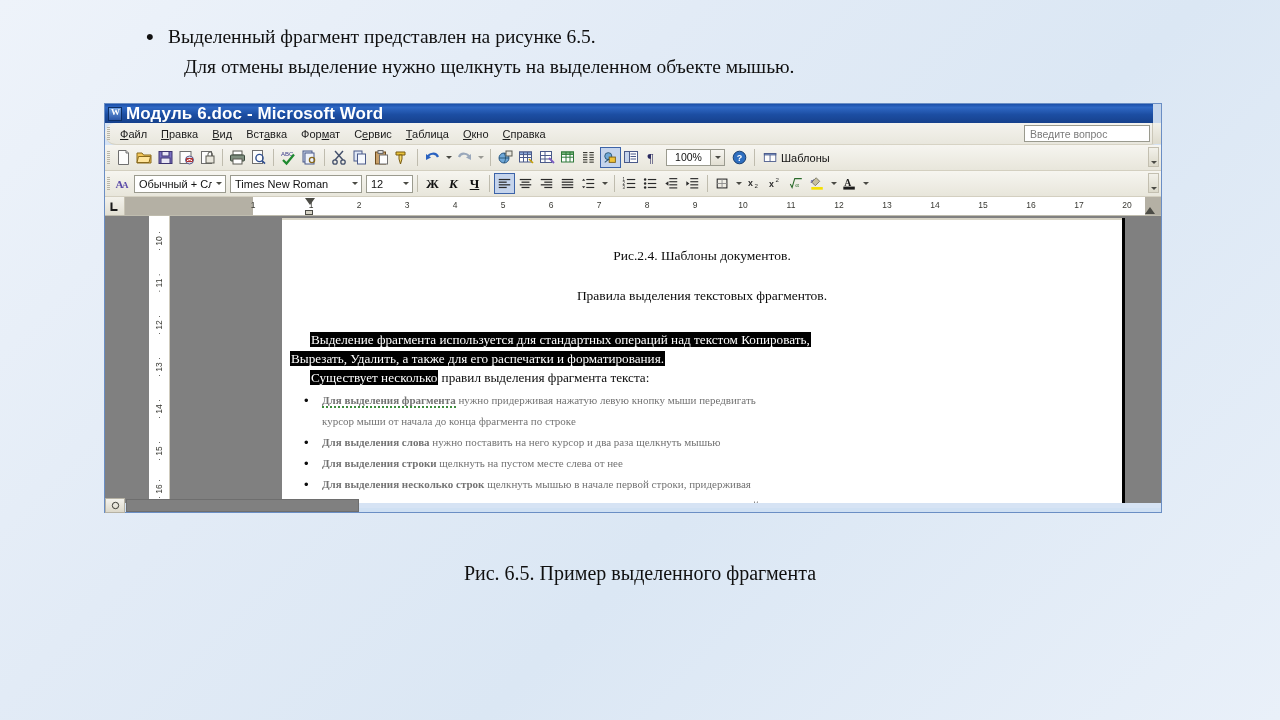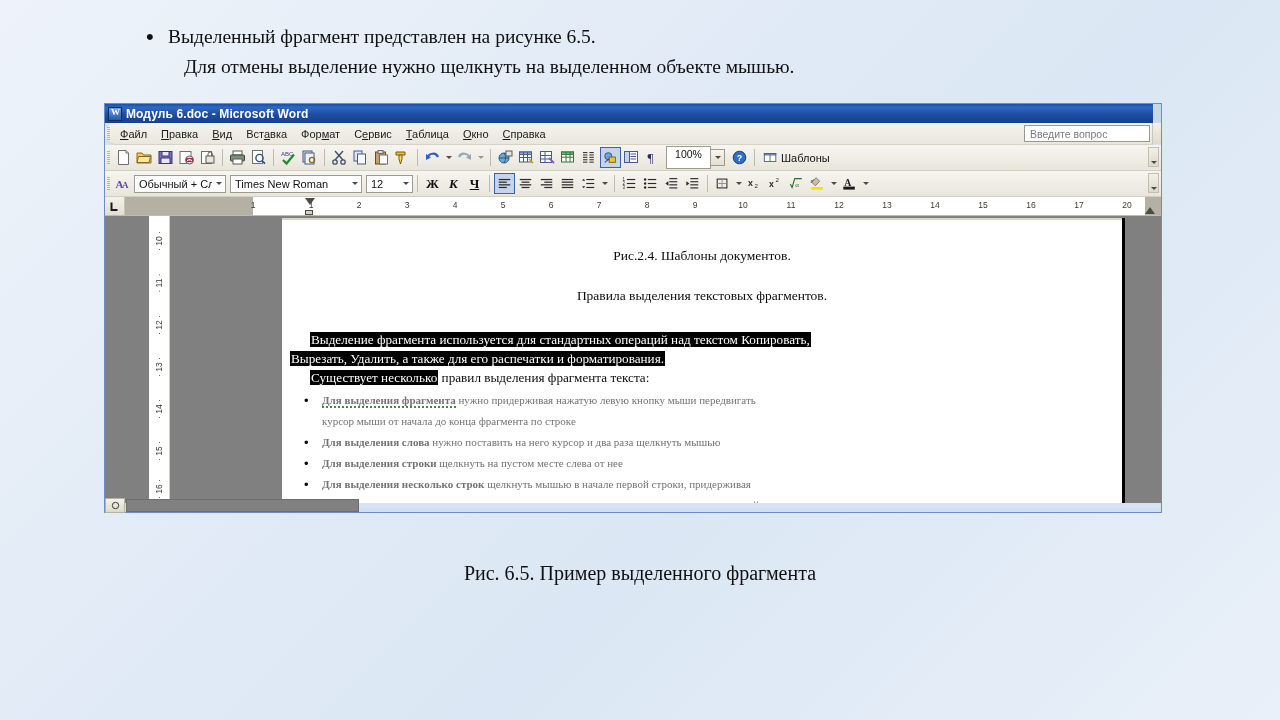--- a/index.html
+++ b/index.html
@@ -99,21 +99,21 @@
     position: absolute;
     left: 2px;
     top: -1px;
     font-size: 9px;
     font-weight: bold;
     color: #fff;
     font-family: "Liberation Serif", serif;
   }
   .title-text {
     color: #ffffff;
-    font-size: 12px;
+    font-size: 17px;
     font-weight: bold;
     letter-spacing: 0.1px;
     white-space: nowrap;
   }
   .title-right-tab {
     position: absolute;
     right: 0;
     top: 0;
     width: 8px;
     height: 19px;
@@ -209,21 +209,21 @@
     justify-content: center;
   }
   .caret-glyph {
     width: 0; height: 0;
     border-left: 3px solid transparent;
     border-right: 3px solid transparent;
     border-top: 3px solid #4a4a44;
   }
   .zoom-box {
     width: 45px;
-    height: 23px;
+    height: 17px;
     background: #fff;
     border: 1px solid #9b9b8f;
     box-sizing: border-box;
     font-size: 10.5px;
     color: #111;
     text-align: center;
     line-height: 15px;
     margin-left: 3px;
     flex: 0 0 45px;
   }

